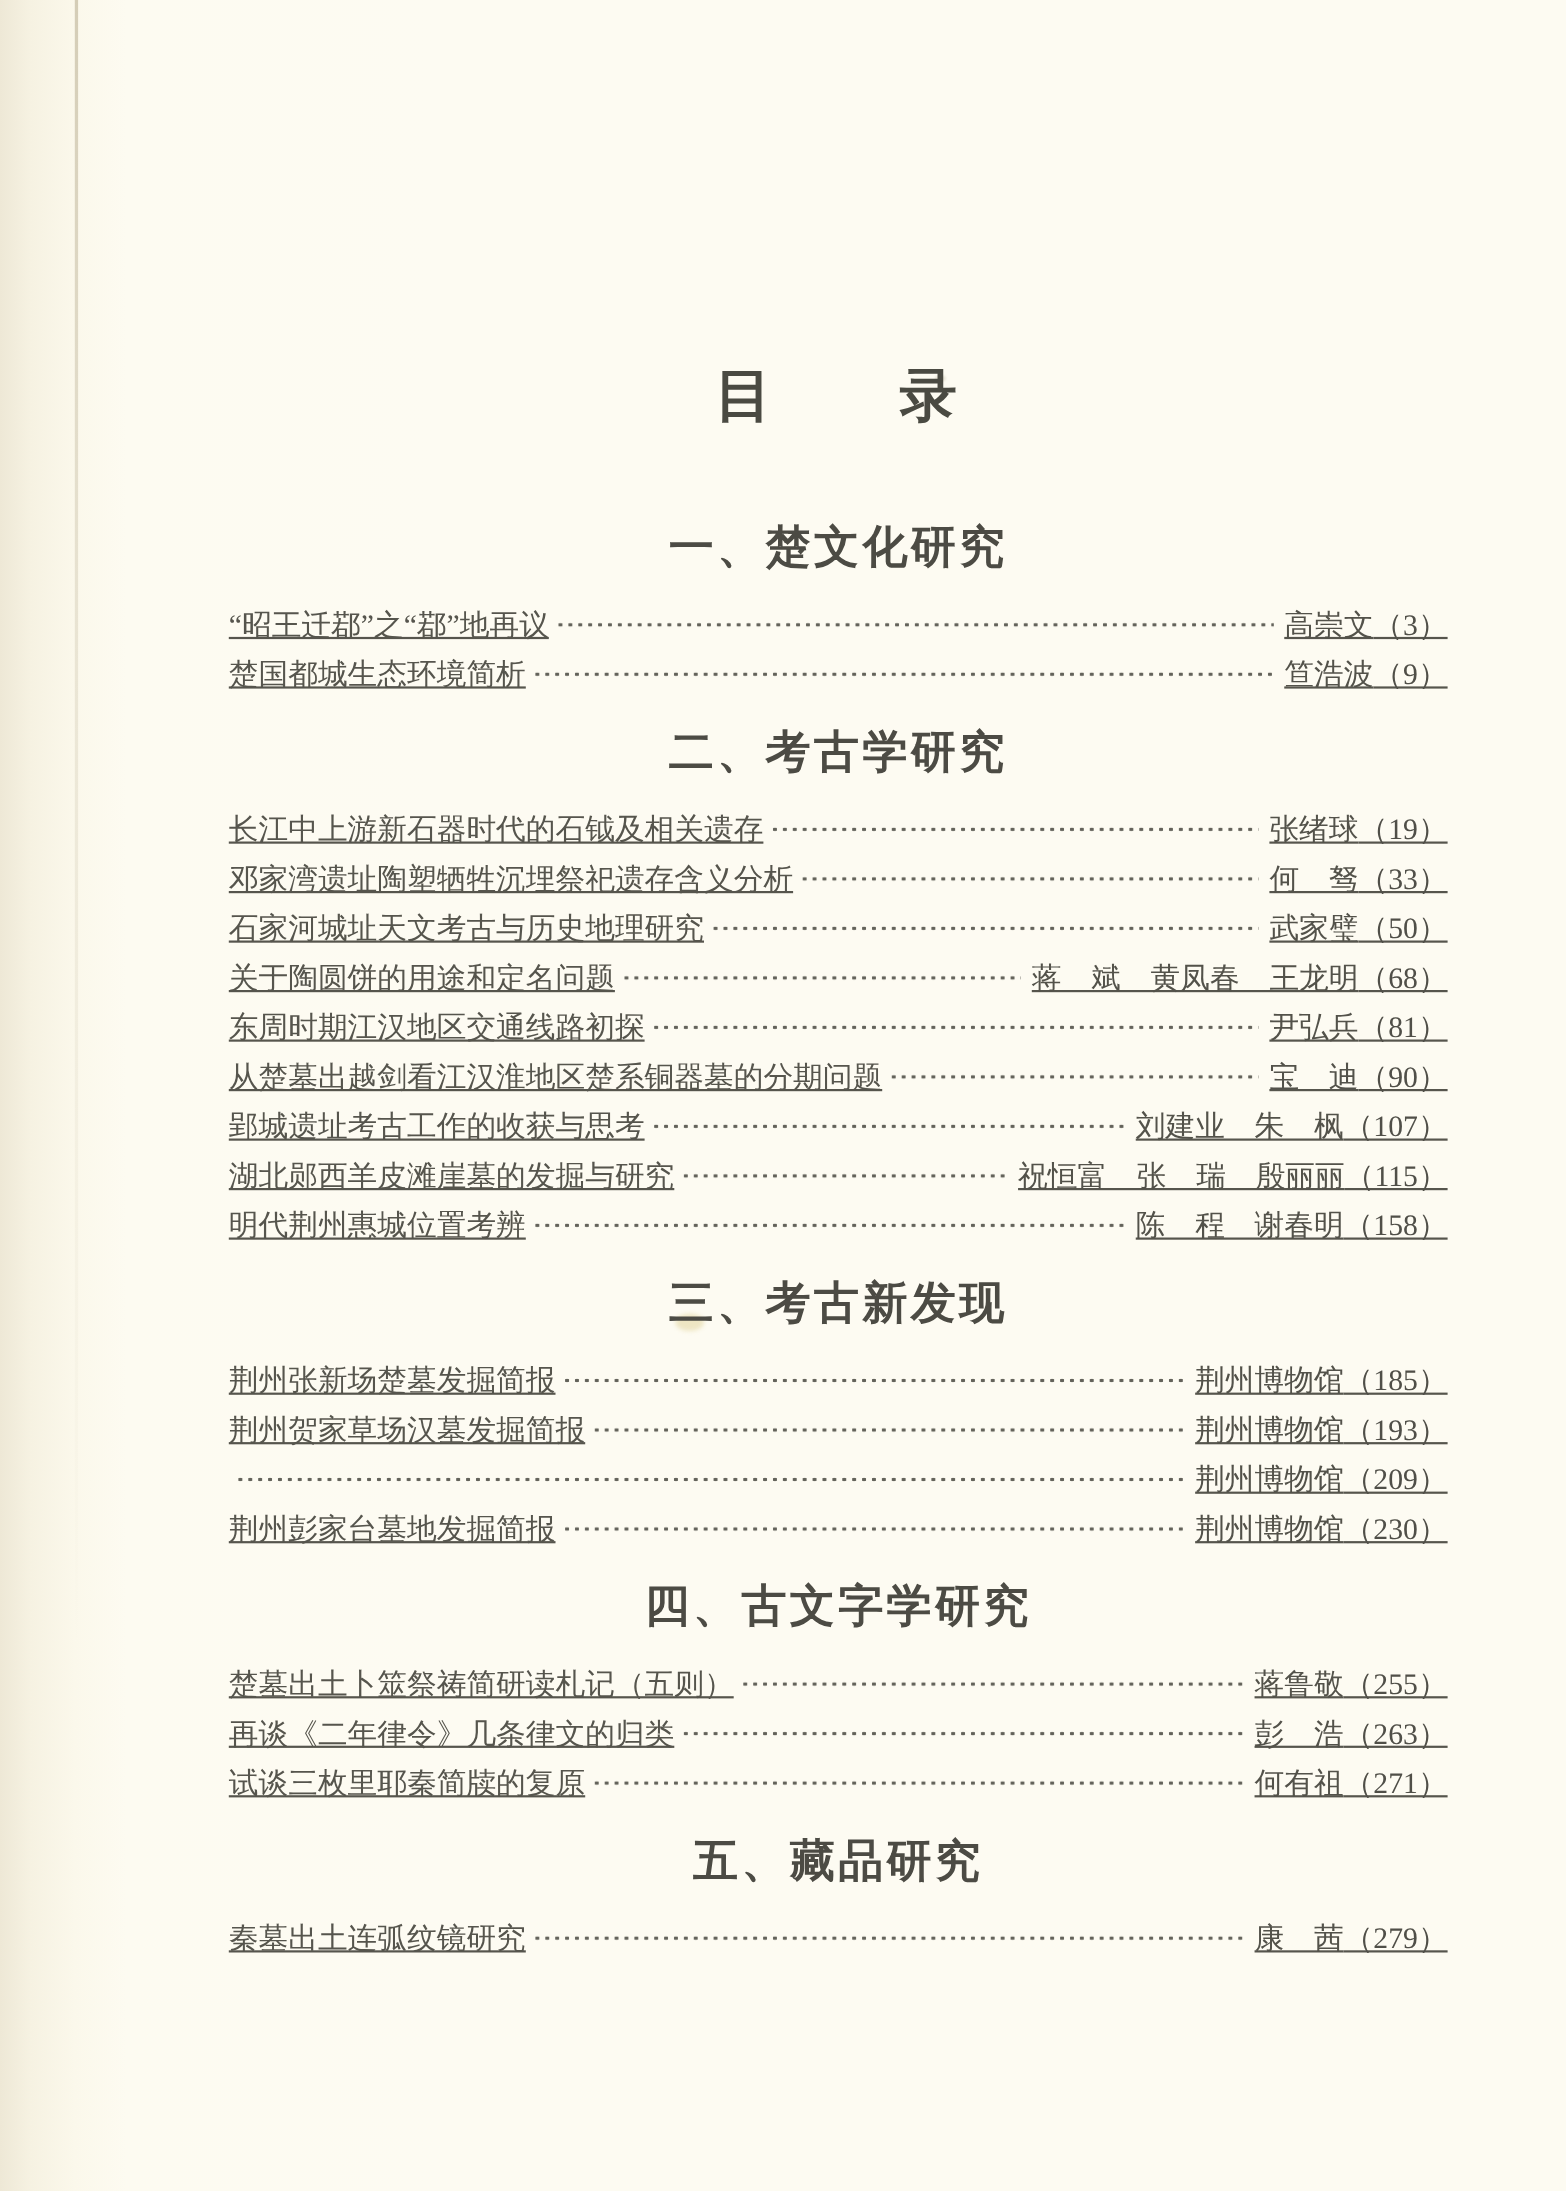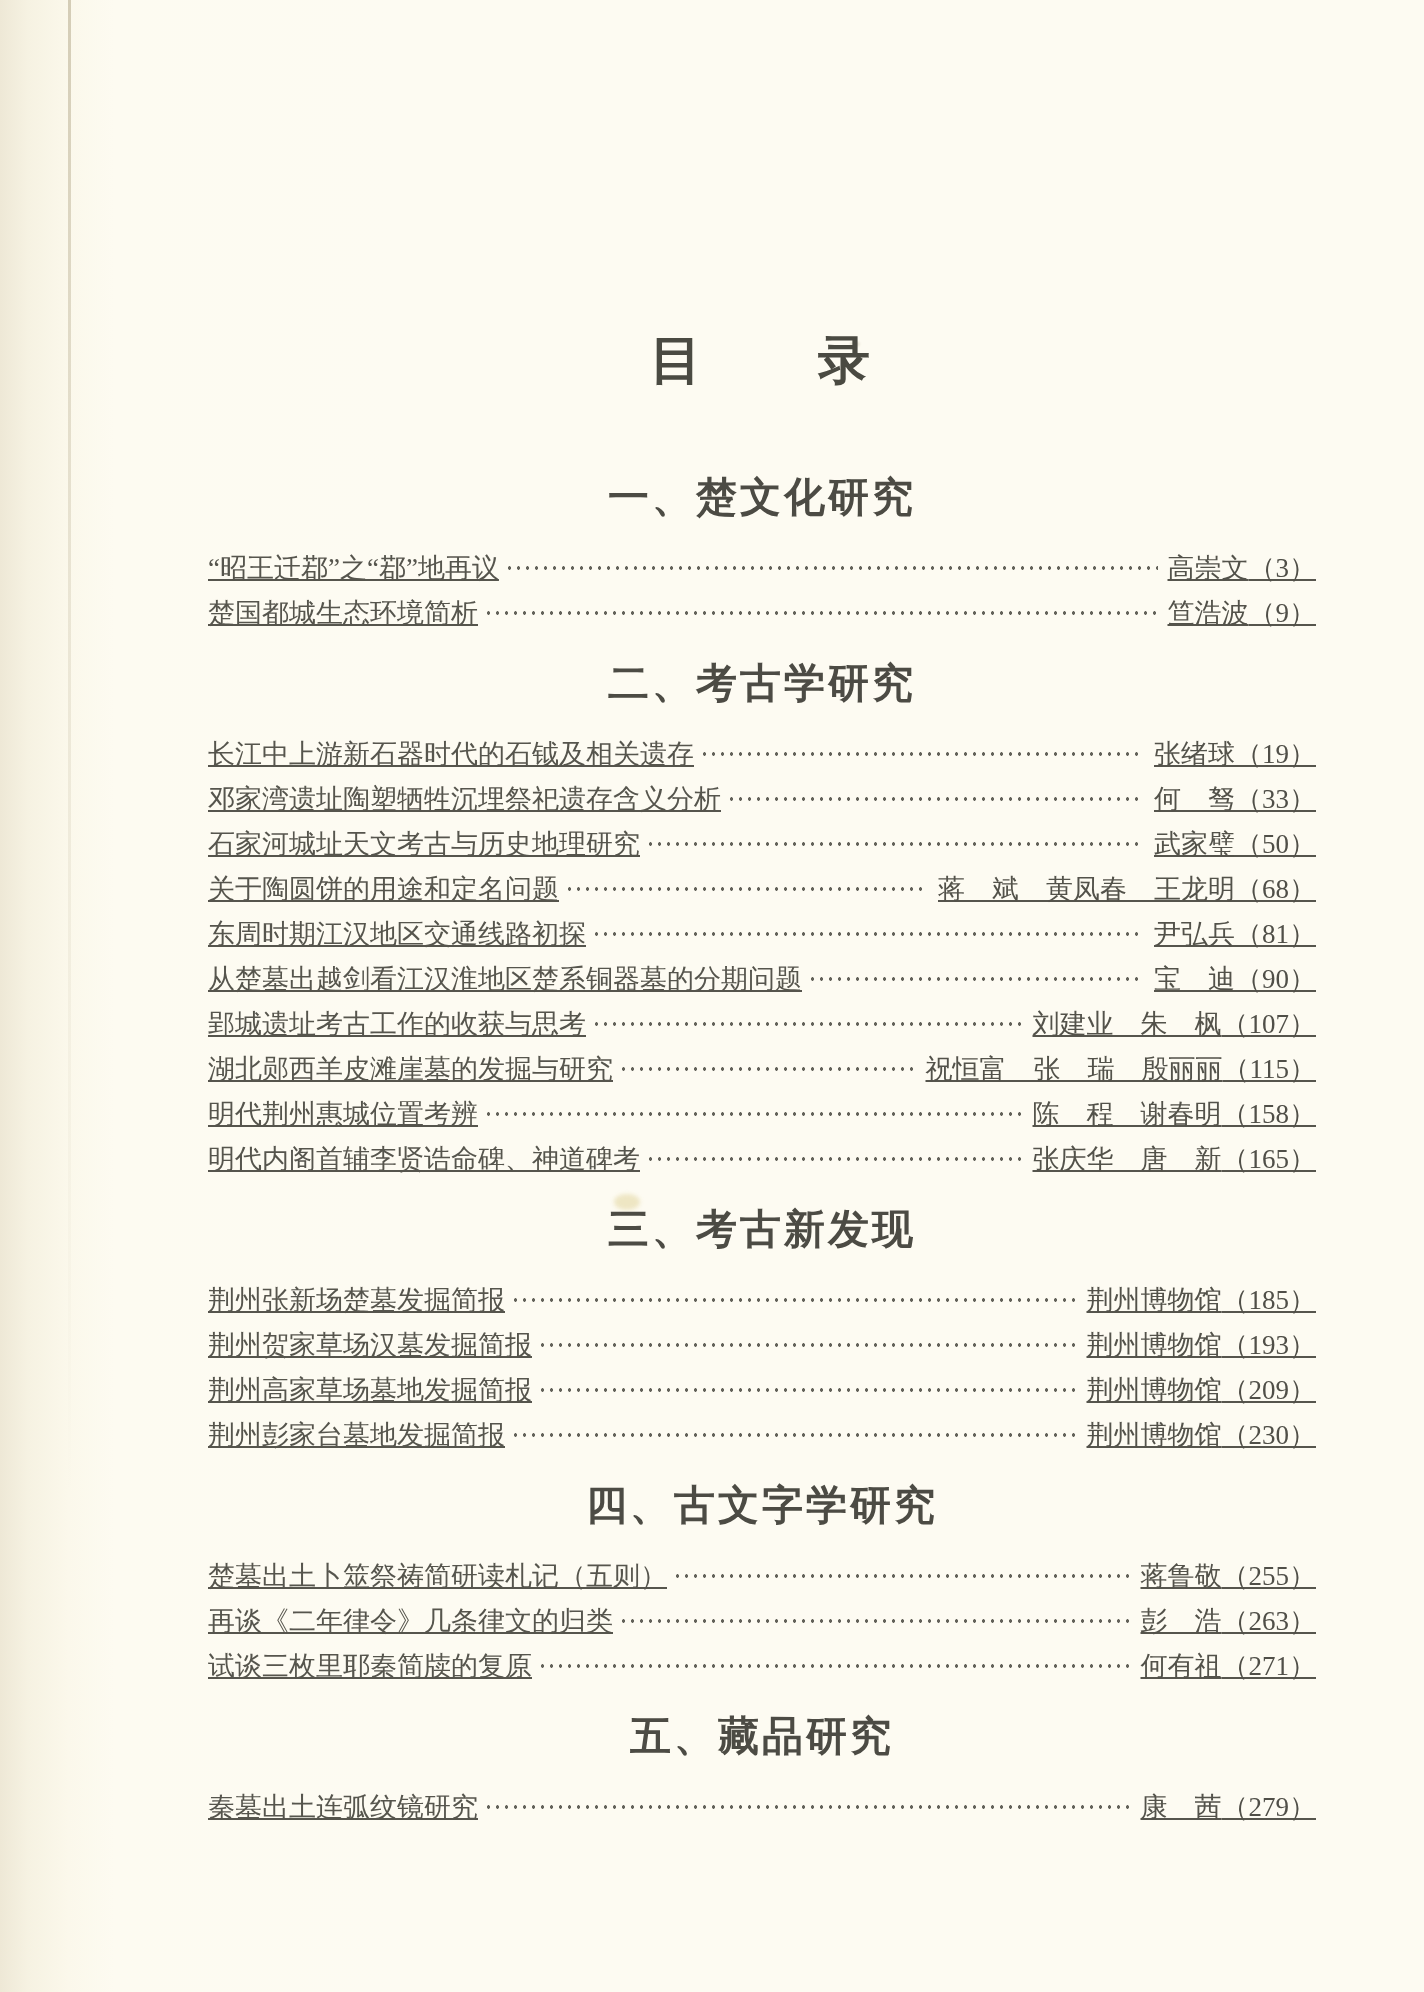--- a/index.html
+++ b/index.html
@@ -190,26 +190,20 @@
     <span class="page-label">（115）</span>
   </div>
 
   <div class="toc-row">
     <span class="toc-title">明代荆州惠城位置考辨</span>
     <span class="leader"></span>
     <span class="authors">陈　程　谢春明</span>
     <span class="page-label">（158）</span>
   </div>
 
-  <div class="toc-row">
-    <span class="toc-title">明代内阁首辅李贤诰命碑、神道碑考</span>
-    <span class="leader"></span>
-    <span class="authors">张庆华　唐　新</span>
-    <span class="page-label">（165）</span>
-  </div>
 </div>
   </section>
 
   <section>
     <h2 class="section-heading">三、考古新发现</h2>
     <div>
   <div class="toc-row">
     <span class="toc-title">荆州张新场楚墓发掘简报</span>
     <span class="leader"></span>
     <span class="authors">荆州博物馆</span>
@@ -217,21 +211,20 @@
   </div>
 
   <div class="toc-row">
     <span class="toc-title">荆州贺家草场汉墓发掘简报</span>
     <span class="leader"></span>
     <span class="authors">荆州博物馆</span>
     <span class="page-label">（193）</span>
   </div>
 
   <div class="toc-row">
-    <span class="toc-title">荆州高家草场墓地发掘简报</span>
     <span class="leader"></span>
     <span class="authors">荆州博物馆</span>
     <span class="page-label">（209）</span>
   </div>
 
   <div class="toc-row">
     <span class="toc-title">荆州彭家台墓地发掘简报</span>
     <span class="leader"></span>
     <span class="authors">荆州博物馆</span>
     <span class="page-label">（230）</span>

